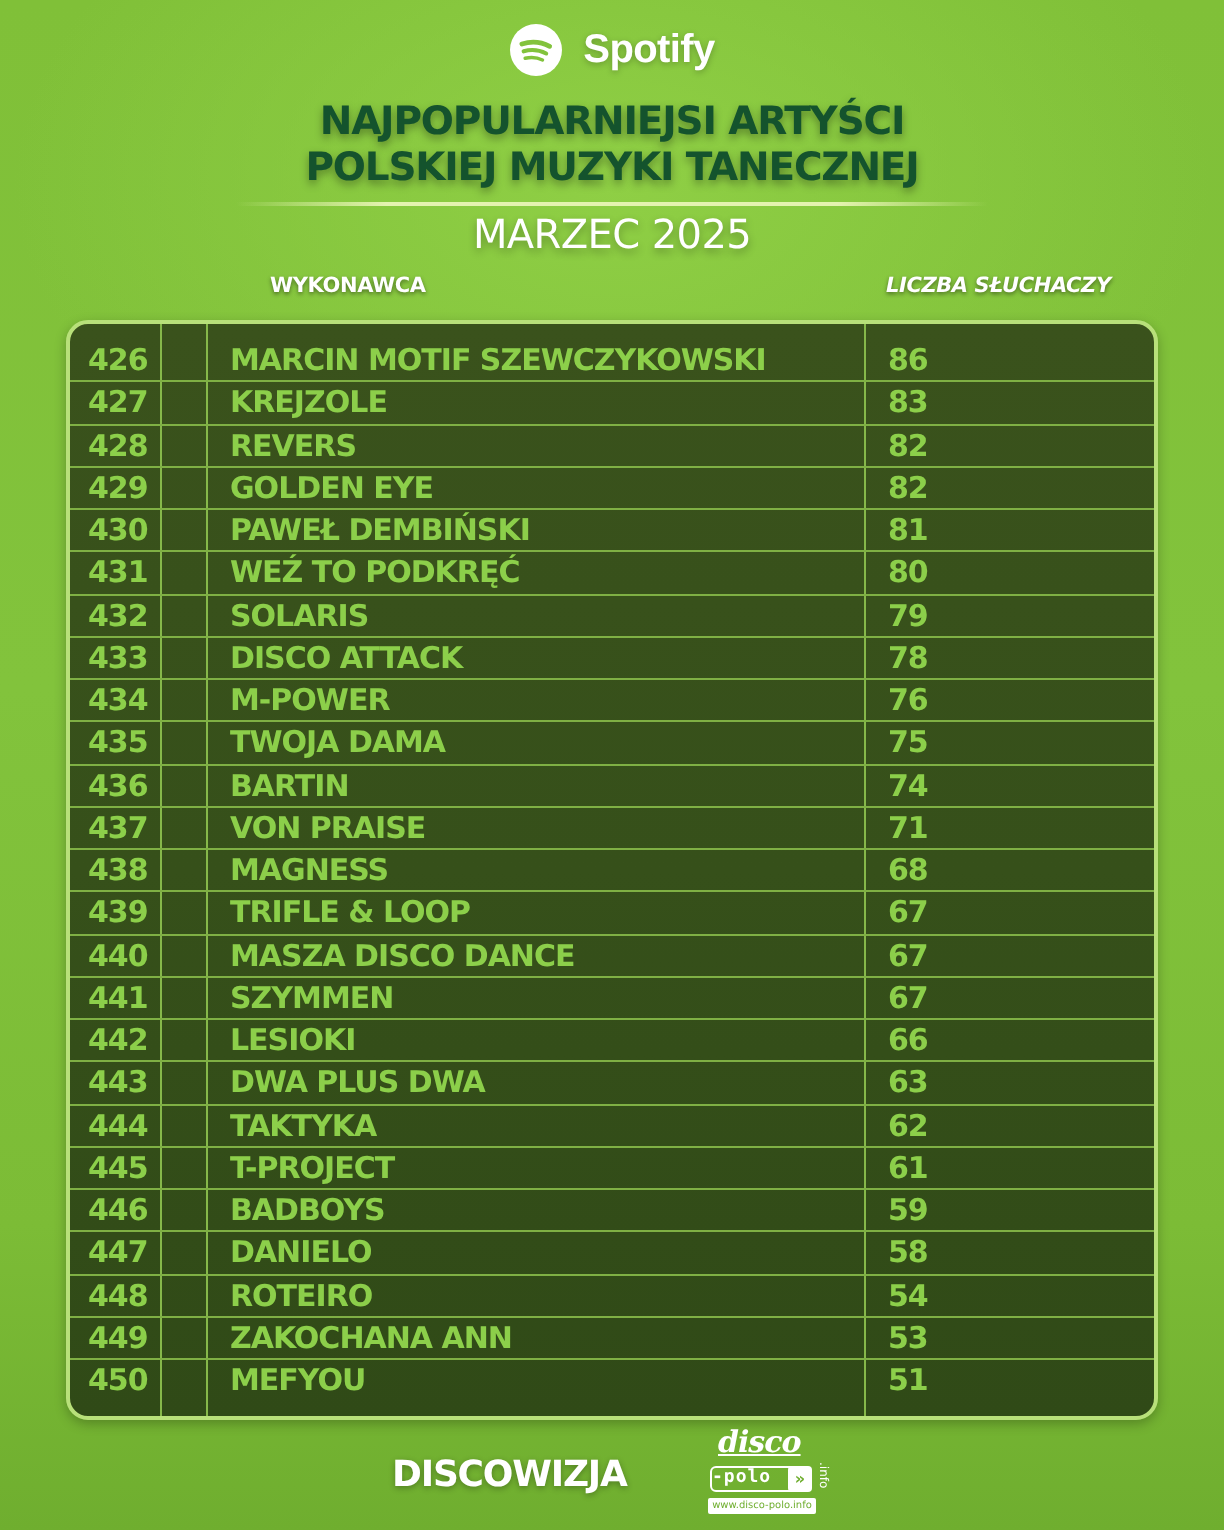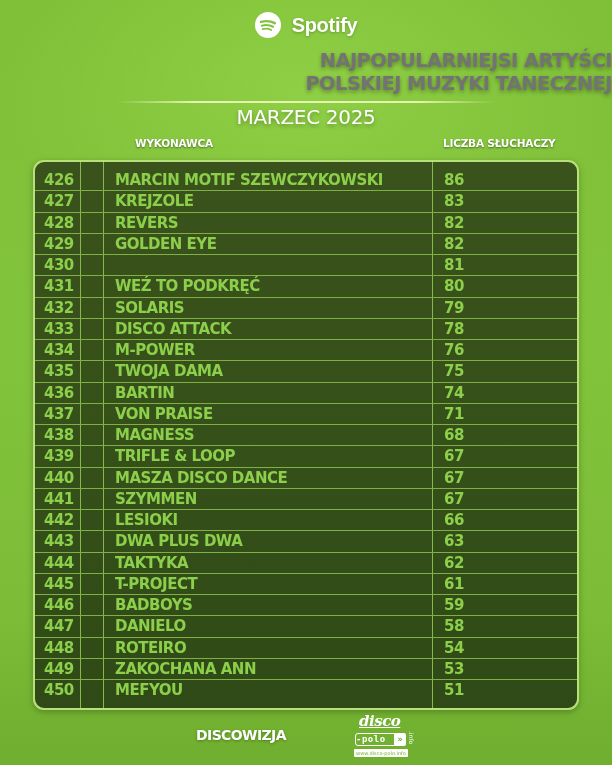--- a/index.html
+++ b/index.html
@@ -15,42 +15,42 @@
       position: absolute; left: 0; top: 10px; width: 612px; height: 30px;
       display: flex; align-items: center; justify-content: center; gap: 11px;
     }
     .brand svg { width: 26px; height: 26px; }
     .brand .brand-name {
       font-family: "Liberation Sans", sans-serif;
       font-weight: bold; font-size: 20px; letter-spacing: -0.3px;
       color: #fff; text-shadow: 0 1px 3px rgba(0,0,0,0.25);
     }
     .title {
-      position: absolute; left: 0; top: 49px; width: 612px; text-align: right;
+      position: absolute; left: 0; top: 49px; width: 612px; text-align: center;
       font-family: "DejaVu Sans", sans-serif; font-weight: bold;
       font-size: 19.5px; line-height: 23px; letter-spacing: -0.6px;
-      color: #737373; text-shadow: 0 2px 4px rgba(0,0,0,0.35);
+      color: #14532d; text-shadow: 0 2px 4px rgba(0,0,0,0.35);
     }
     .title-rule {
       position: absolute; left: 118px; top: 101px; width: 376px; height: 2px;
       background: linear-gradient(90deg, rgba(230,245,190,0) 0%, #e4f3b0 20%, #e4f3b0 80%, rgba(230,245,190,0) 100%);
     }
     .subtitle {
       position: absolute; left: 0; top: 104px; width: 612px; text-align: center;
       font-family: "DejaVu Sans", sans-serif; font-size: 20px; line-height: 26px;
       letter-spacing: -0.3px; color: #fff; text-shadow: 0 2px 4px rgba(0,0,0,0.3);
     }
     .col-head {
       position: absolute; top: 137px;
       font-family: "DejaVu Sans", sans-serif; font-weight: bold;
       font-size: 10.5px; letter-spacing: -0.2px; color: #fff;
       text-shadow: 0 1px 2px rgba(0,0,0,0.45);
     }
     .col-head.artist { left: 115px; margin-left: 20px; }
-    .col-head.listeners { left: 443px; }
+    .col-head.listeners { left: 443px; font-style: italic; }
     .table {
       position: absolute; left: 33px; top: 160px; width: 546px; height: 550px;
       background: linear-gradient(180deg, #3a521c 0%, #36501a 50%, #304a17 100%);
       border: 2px solid #b8e07a; border-radius: 11px;
       overflow: hidden;
       box-shadow: 0 2px 6px rgba(0,0,0,0.25);
     }
     .vline {
       position: absolute; top: 0; bottom: 0; width: 1px; background: #86b84a;
     }
@@ -65,21 +65,21 @@
       font-size: 15px; line-height: 21px; color: #8ccf4a;
       letter-spacing: -0.5px;
     }
     .row:last-child { border-bottom: none; }
     .row .rank { position: absolute; left: 9px; top: 0; width: 36px; text-align: left; }
     .row .artist { position: absolute; left: 80px; top: 0; white-space: nowrap; }
     .row .count { position: absolute; left: 409px; top: 0; }
     .footer-left {
       position: absolute; left: 196px; top: 727px;
       font-family: "DejaVu Sans", sans-serif; font-weight: bold;
-      font-size: 14px; letter-spacing: -0.6px; color: #fff;
+      font-size: 18px; letter-spacing: -0.6px; color: #fff;
       text-shadow: 0 1px 3px rgba(0,0,0,0.3);
     }
     .footer-logo {
       position: absolute; left: 353px; top: 712px; width: 60px; height: 48px;
       color: #fff;
     }
     .footer-logo .disco {
       position: absolute; left: 6px; top: 0; font-family: "DejaVu Serif", serif;
       font-style: italic; font-weight: bold; font-size: 15px; letter-spacing: -0.5px;
       text-decoration: underline;
@@ -148,20 +148,21 @@
         <span class="artist">REVERS</span>
         <span class="count">82</span>
       </div>
     <div class="row">
         <span class="rank">429</span>
         <span class="artist">GOLDEN EYE</span>
         <span class="count">82</span>
       </div>
     <div class="row">
         <span class="rank">430</span>
+        <span class="artist">PAWEŁ DEMBIŃSKI</span>
         <span class="count">81</span>
       </div>
     <div class="row">
         <span class="rank">431</span>
         <span class="artist">WEŹ TO PODKRĘĆ</span>
         <span class="count">80</span>
       </div>
     <div class="row">
         <span class="rank">432</span>
         <span class="artist">SOLARIS</span>

